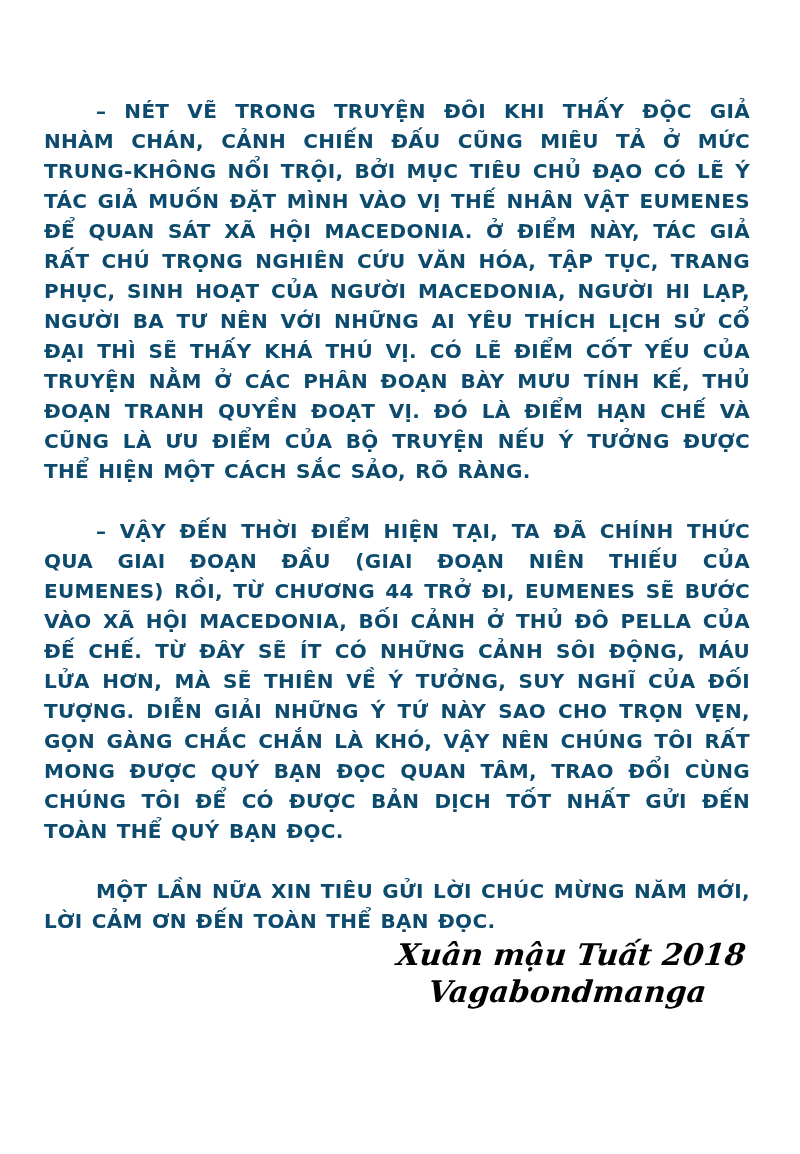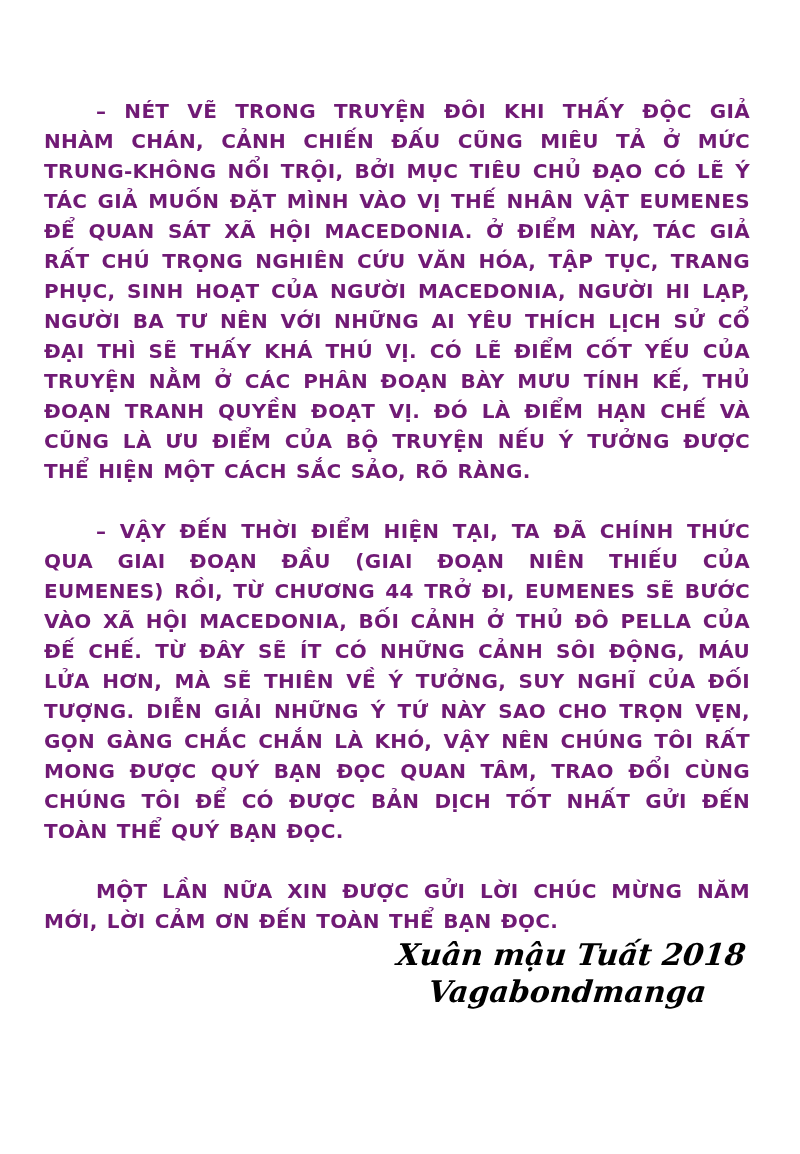--- a/index.html
+++ b/index.html
@@ -18,21 +18,21 @@
     position: absolute;
     top: 96px;
     left: 44px;
     width: 706px;
   }
   p.body-text {
     font-family: "DejaVu Sans", "Liberation Sans", sans-serif;
     font-weight: bold;
     font-size: 20px;
     line-height: 30px;
-    color: #701a75;
+    color: #0c4a6e;
     text-align: justify;
     text-indent: 52px;
     margin: 0 0 30px 0;
     letter-spacing: 0.3px;
     word-spacing: 2px;
   }
   .signature {
     position: absolute;
     top: 936px;
     right: 56px;
@@ -49,20 +49,20 @@
     white-space: nowrap;
   }
 </style>
 </head>
 <body>
 
 <div class="page">
   <div class="content">
     <p class="body-text">– NÉT VẼ TRONG TRUYỆN ĐÔI KHI THẤY ĐỘC GIẢ NHÀM CHÁN, CẢNH CHIẾN ĐẤU CŨNG MIÊU TẢ Ở MỨC TRUNG-KHÔNG NỔI TRỘI, BỞI MỤC TIÊU CHỦ ĐẠO CÓ LẼ Ý TÁC GIẢ MUỐN ĐẶT MÌNH VÀO VỊ THẾ NHÂN VẬT EUMENES ĐỂ QUAN SÁT XÃ HỘI MACEDONIA. Ở ĐIỂM NÀY, TÁC GIẢ RẤT CHÚ TRỌNG NGHIÊN CỨU VĂN HÓA, TẬP TỤC, TRANG PHỤC, SINH HOẠT CỦA NGƯỜI MACEDONIA, NGƯỜI HI LẠP, NGƯỜI BA TƯ NÊN VỚI NHỮNG AI YÊU THÍCH LỊCH SỬ CỔ ĐẠI THÌ SẼ THẤY KHÁ THÚ VỊ. CÓ LẼ ĐIỂM CỐT YẾU CỦA TRUYỆN NẰM Ở CÁC PHÂN ĐOẠN BÀY MƯU TÍNH KẾ, THỦ ĐOẠN TRANH QUYỀN ĐOẠT VỊ. ĐÓ LÀ ĐIỂM HẠN CHẾ VÀ CŨNG LÀ ƯU ĐIỂM CỦA BỘ TRUYỆN NẾU Ý TƯỞNG ĐƯỢC THỂ HIỆN MỘT CÁCH SẮC SẢO, RÕ RÀNG.</p>
     <p class="body-text">– VẬY ĐẾN THỜI ĐIỂM HIỆN TẠI, TA ĐÃ CHÍNH THỨC QUA GIAI ĐOẠN ĐẦU (GIAI ĐOẠN NIÊN THIẾU CỦA EUMENES) RỒI, TỪ CHƯƠNG 44 TRỞ ĐI, EUMENES SẼ BƯỚC VÀO XÃ HỘI MACEDONIA, BỐI CẢNH Ở THỦ ĐÔ PELLA CỦA ĐẾ CHẾ. TỪ ĐÂY SẼ ÍT CÓ NHỮNG CẢNH SÔI ĐỘNG, MÁU LỬA HƠN, MÀ SẼ THIÊN VỀ Ý TƯỞNG, SUY NGHĨ CỦA ĐỐI TƯỢNG. DIỄN GIẢI NHỮNG Ý TỨ NÀY SAO CHO TRỌN VẸN, GỌN GÀNG CHẮC CHẮN LÀ KHÓ, VẬY NÊN CHÚNG TÔI RẤT MONG ĐƯỢC QUÝ BẠN ĐỌC QUAN TÂM, TRAO ĐỔI CÙNG CHÚNG TÔI ĐỂ CÓ ĐƯỢC BẢN DỊCH TỐT NHẤT GỬI ĐẾN TOÀN THỂ QUÝ BẠN ĐỌC.</p>
-    <p class="body-text">MỘT LẦN NỮA XIN ĐƯỢC GỬI LỜI CHÚC MỪNG NĂM MỚI, LỜI CẢM ƠN ĐẾN TOÀN THỂ BẠN ĐỌC.</p>
+    <p class="body-text">MỘT LẦN NỮA XIN TIÊU GỬI LỜI CHÚC MỪNG NĂM MỚI, LỜI CẢM ƠN ĐẾN TOÀN THỂ BẠN ĐỌC.</p>
   </div>
 
   <div class="signature">
     <div>Xuân mậu Tuất 2018</div>
     <div>Vagabondmanga</div>
   </div>
 </div>
 
 </body></html>

